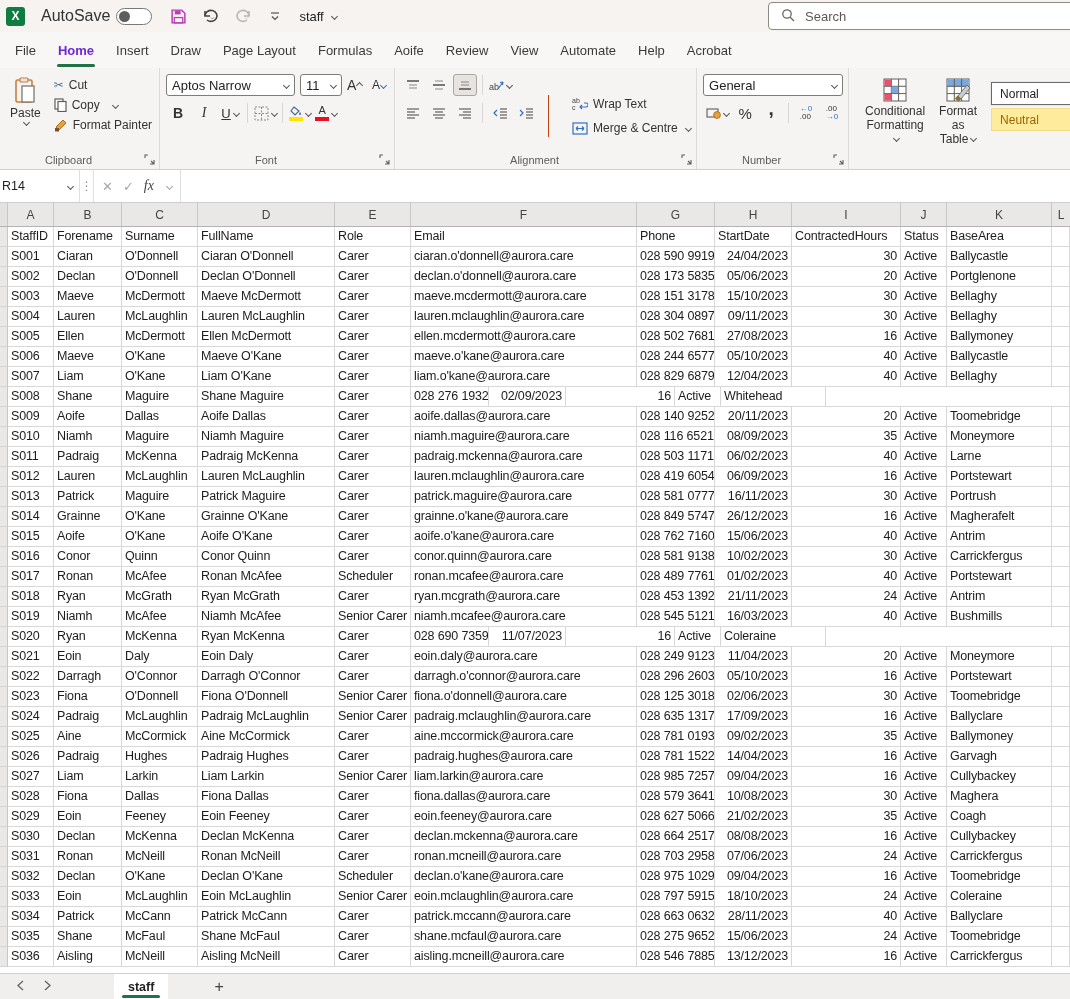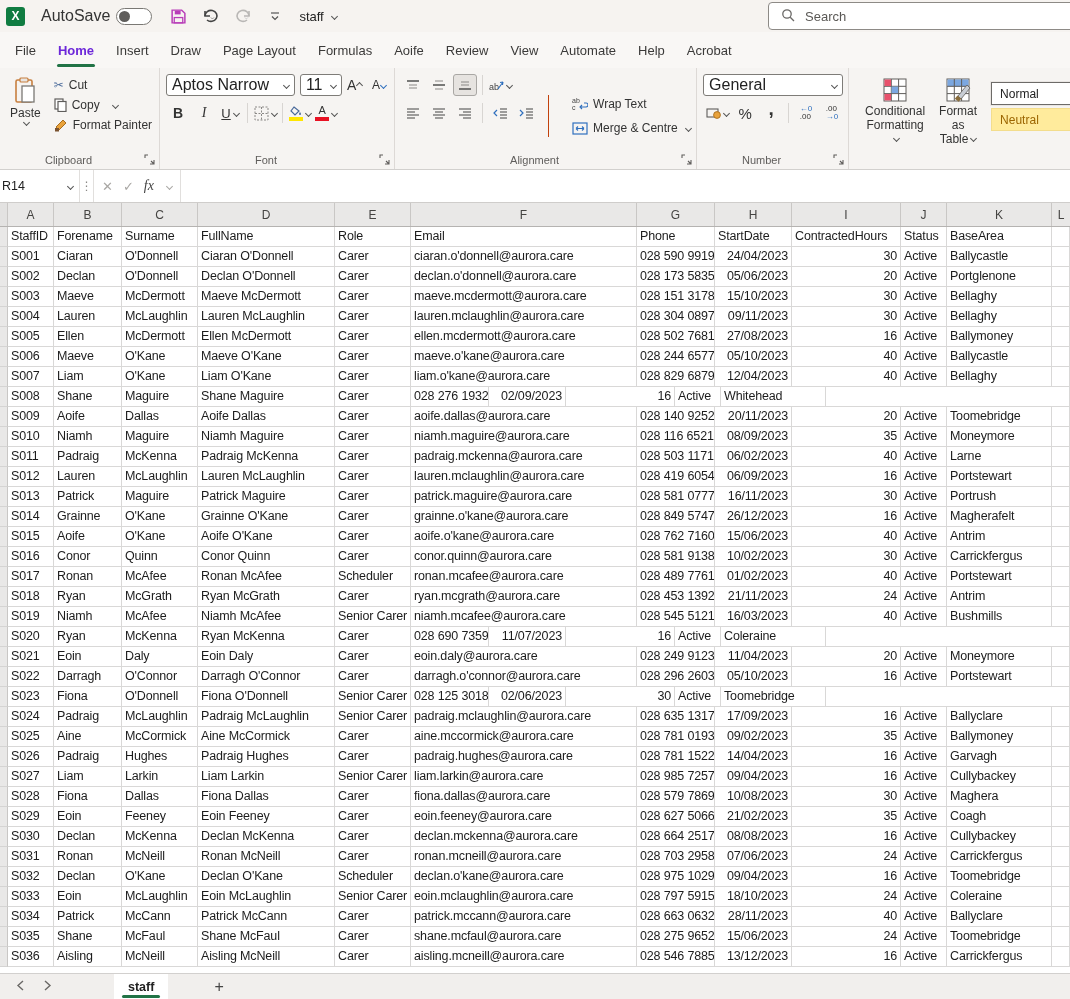--- a/index.html
+++ b/index.html
@@ -40,21 +40,21 @@
     border-bottom:1px solid #d2d0ce;display:flex;
   }
   .rgroup{position:relative;height:100%;border-right:1px solid #ddd9d6;padding:6px 4px 18px 6px;}
   .rlabel{position:absolute;bottom:3px;left:0;right:22px;text-align:center;font-size:11px;color:#5f5d5b;}
   .launcher{position:absolute;bottom:4px;right:4px;width:11px;height:11px;}
   .chev{display:inline-block;width:5px;height:5px;border-right:1.3px solid #555;border-bottom:1.3px solid #555;transform:rotate(45deg);vertical-align:2px;margin-left:3px;}
   .chev.up{transform:rotate(-135deg);vertical-align:-1px;}
   .btn{display:flex;align-items:center;gap:5px;font-size:12px;color:#333;padding:2px 3px;white-space:nowrap;}
   .bigbtn{display:flex;flex-direction:column;align-items:center;font-size:12px;color:#333;text-align:center;line-height:14px;padding:2px 4px;}
   .combo{background:#fff;border:1px solid #7e7c78;border-radius:3px;height:22px;display:flex;align-items:center;
-    font-size:16px;color:#222;padding:0 5px;justify-content:space-between;}
+    font-size:13px;color:#222;padding:0 5px;justify-content:space-between;}
   .iconbox{width:24px;height:22px;display:flex;align-items:center;justify-content:center;}
   .sel{background:#e6e3e0;border:1px solid #a9a7a4;border-radius:3px;}
   .row{display:flex;align-items:center;gap:2px;}
   .vsep{width:1px;height:20px;background:#d8d5d2;margin:0 3px;}
   .letterB{font-weight:bold;font-size:14px;color:#333;}
   .letterI{font-style:italic;font-family:"Liberation Serif",serif;font-size:14px;color:#333;}
   .letterU{text-decoration:underline;font-size:13px;color:#333;}
   .colorbtn{display:flex;flex-direction:column;align-items:center;line-height:11px;font-size:12px;color:#333;}
   .colorbar{width:14px;height:4px;margin-top:1px;}
   .stylecell{width:92px;height:23px;font-size:12px;display:flex;align-items:center;padding-left:8px;}
@@ -827,20 +827,21 @@
           <div class="gcell w10">Portstewart</div>
           <div class="gcell wL"></div>
         </div>
         <div class="grow">
           <div class="rowstub"></div>
           <div class="gcell w0">S023</div>
           <div class="gcell w1">Fiona</div>
           <div class="gcell w2">O'Donnell</div>
           <div class="gcell w3">Fiona O'Donnell</div>
           <div class="gcell w4">Senior Carer</div>
+          <div class="gcell w5">fiona.o'donnell@aurora.care</div>
           <div class="gcell w6">028 125 3018</div>
           <div class="gcell w7 num">02/06/2023</div>
           <div class="gcell w8 num">30</div>
           <div class="gcell w9">Active</div>
           <div class="gcell w10">Toomebridge</div>
           <div class="gcell wL"></div>
         </div>
         <div class="grow">
           <div class="rowstub"></div>
           <div class="gcell w0">S024</div>
@@ -902,21 +903,21 @@
           <div class="gcell wL"></div>
         </div>
         <div class="grow">
           <div class="rowstub"></div>
           <div class="gcell w0">S028</div>
           <div class="gcell w1">Fiona</div>
           <div class="gcell w2">Dallas</div>
           <div class="gcell w3">Fiona Dallas</div>
           <div class="gcell w4">Carer</div>
           <div class="gcell w5">fiona.dallas@aurora.care</div>
-          <div class="gcell w6">028 579 7869</div>
+          <div class="gcell w6">028 579 3641</div>
           <div class="gcell w7 num">10/08/2023</div>
           <div class="gcell w8 num">30</div>
           <div class="gcell w9">Active</div>
           <div class="gcell w10">Maghera</div>
           <div class="gcell wL"></div>
         </div>
         <div class="grow">
           <div class="rowstub"></div>
           <div class="gcell w0">S029</div>
           <div class="gcell w1">Eoin</div>

